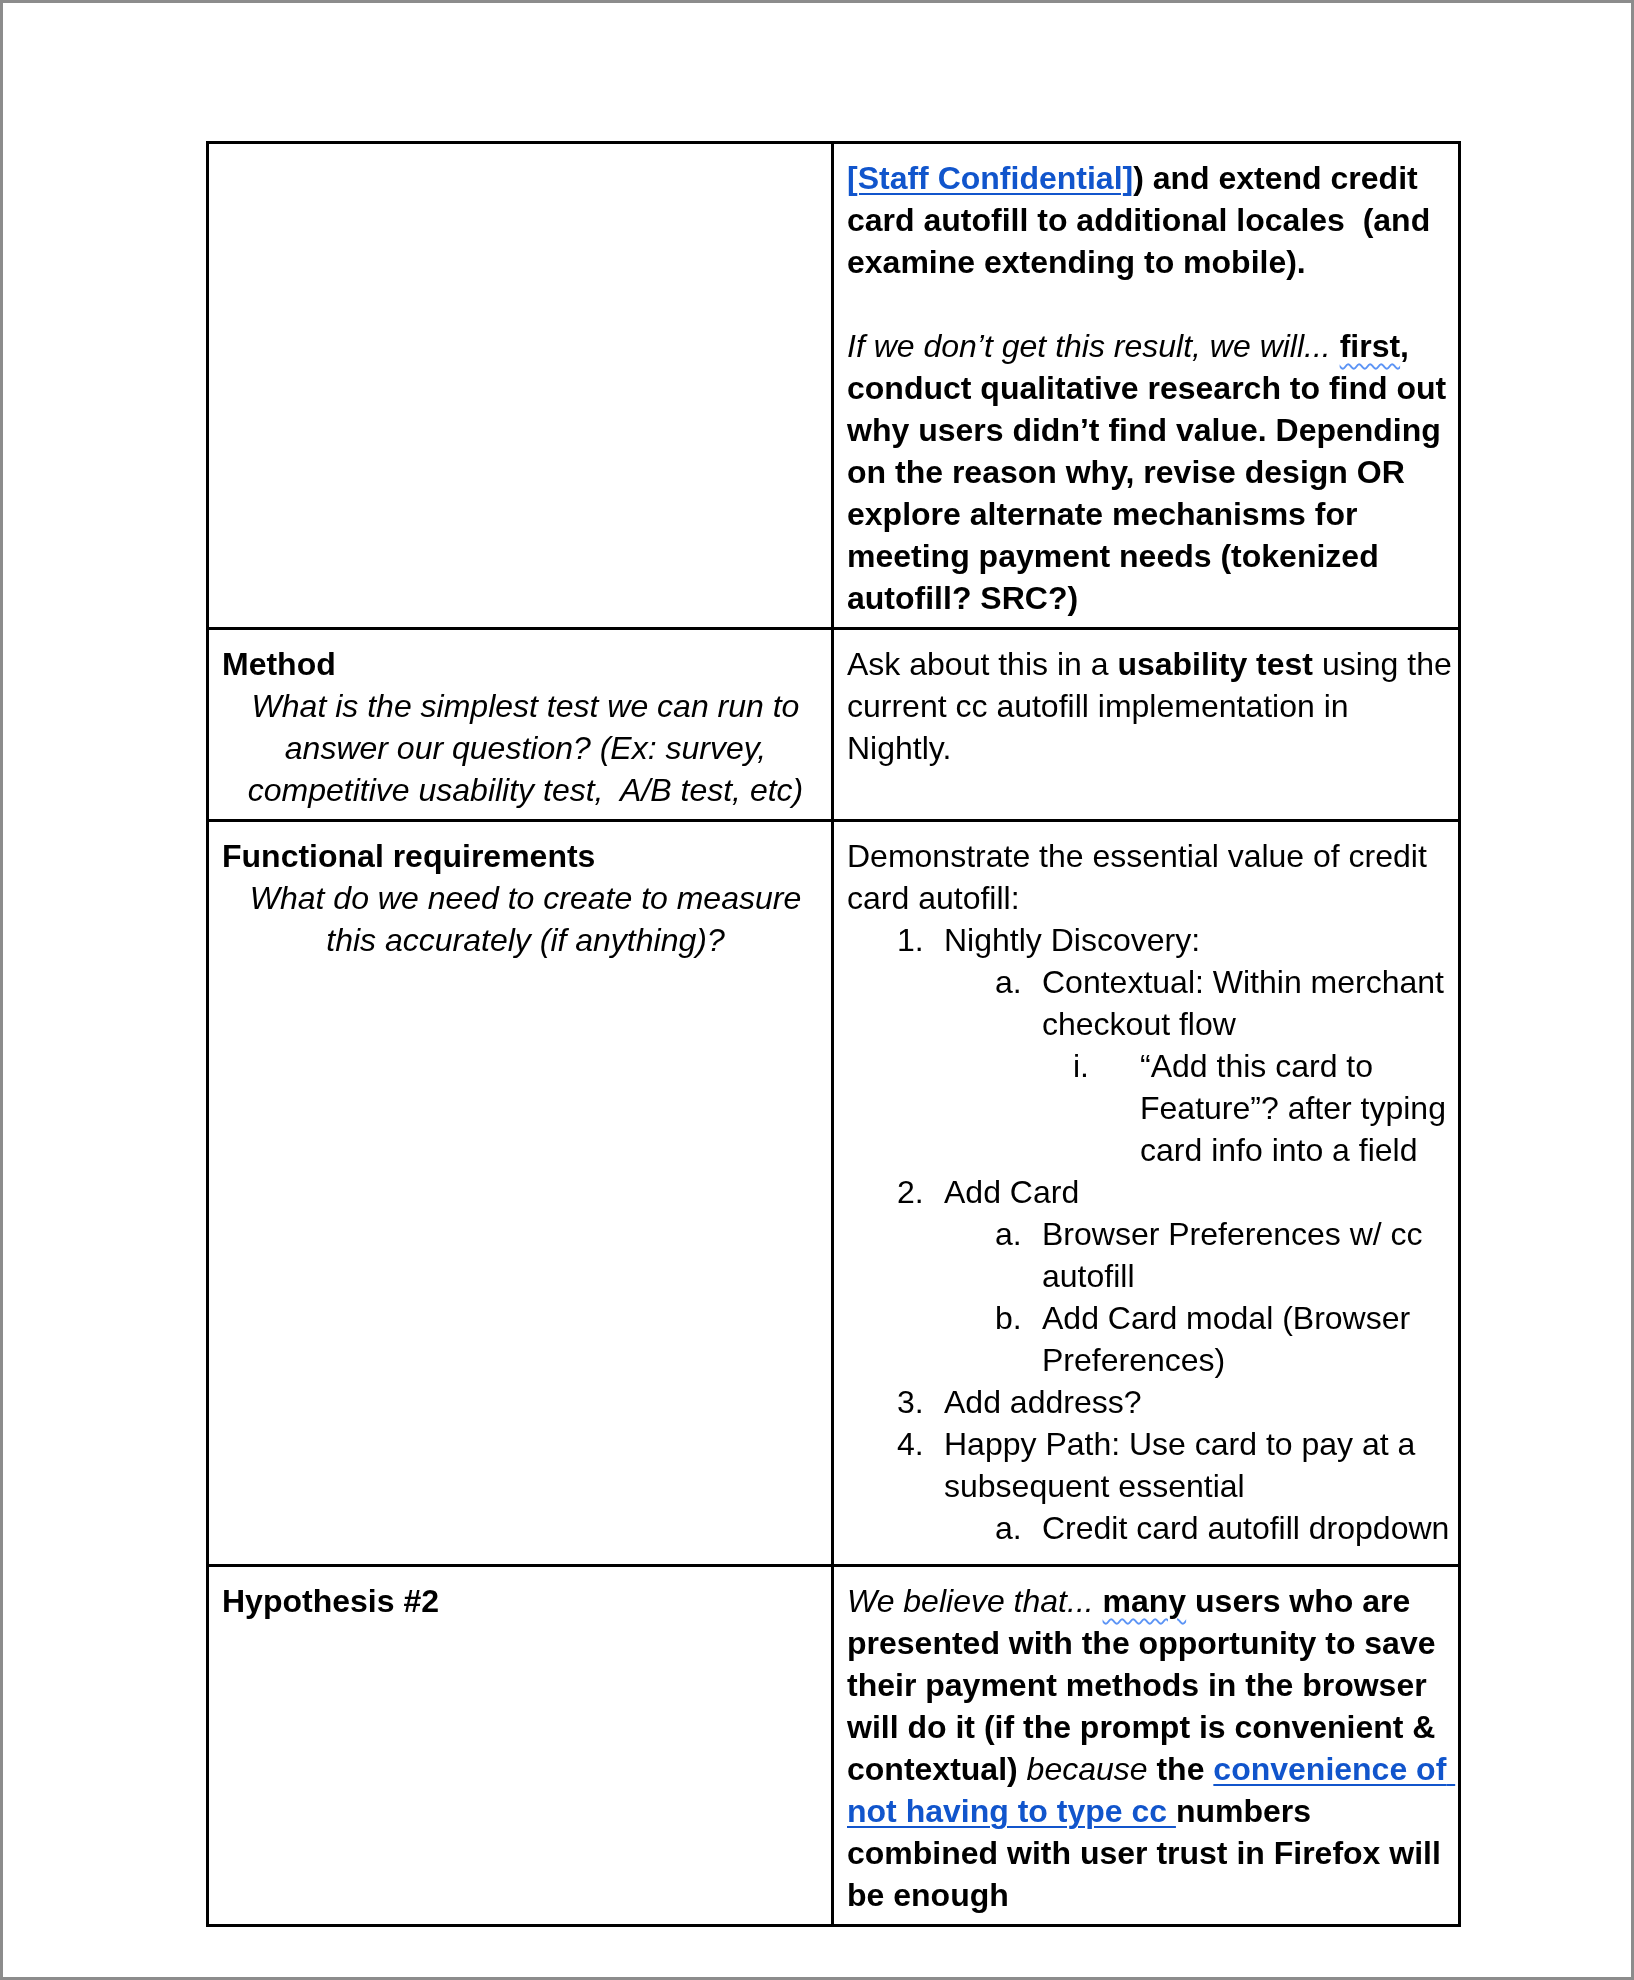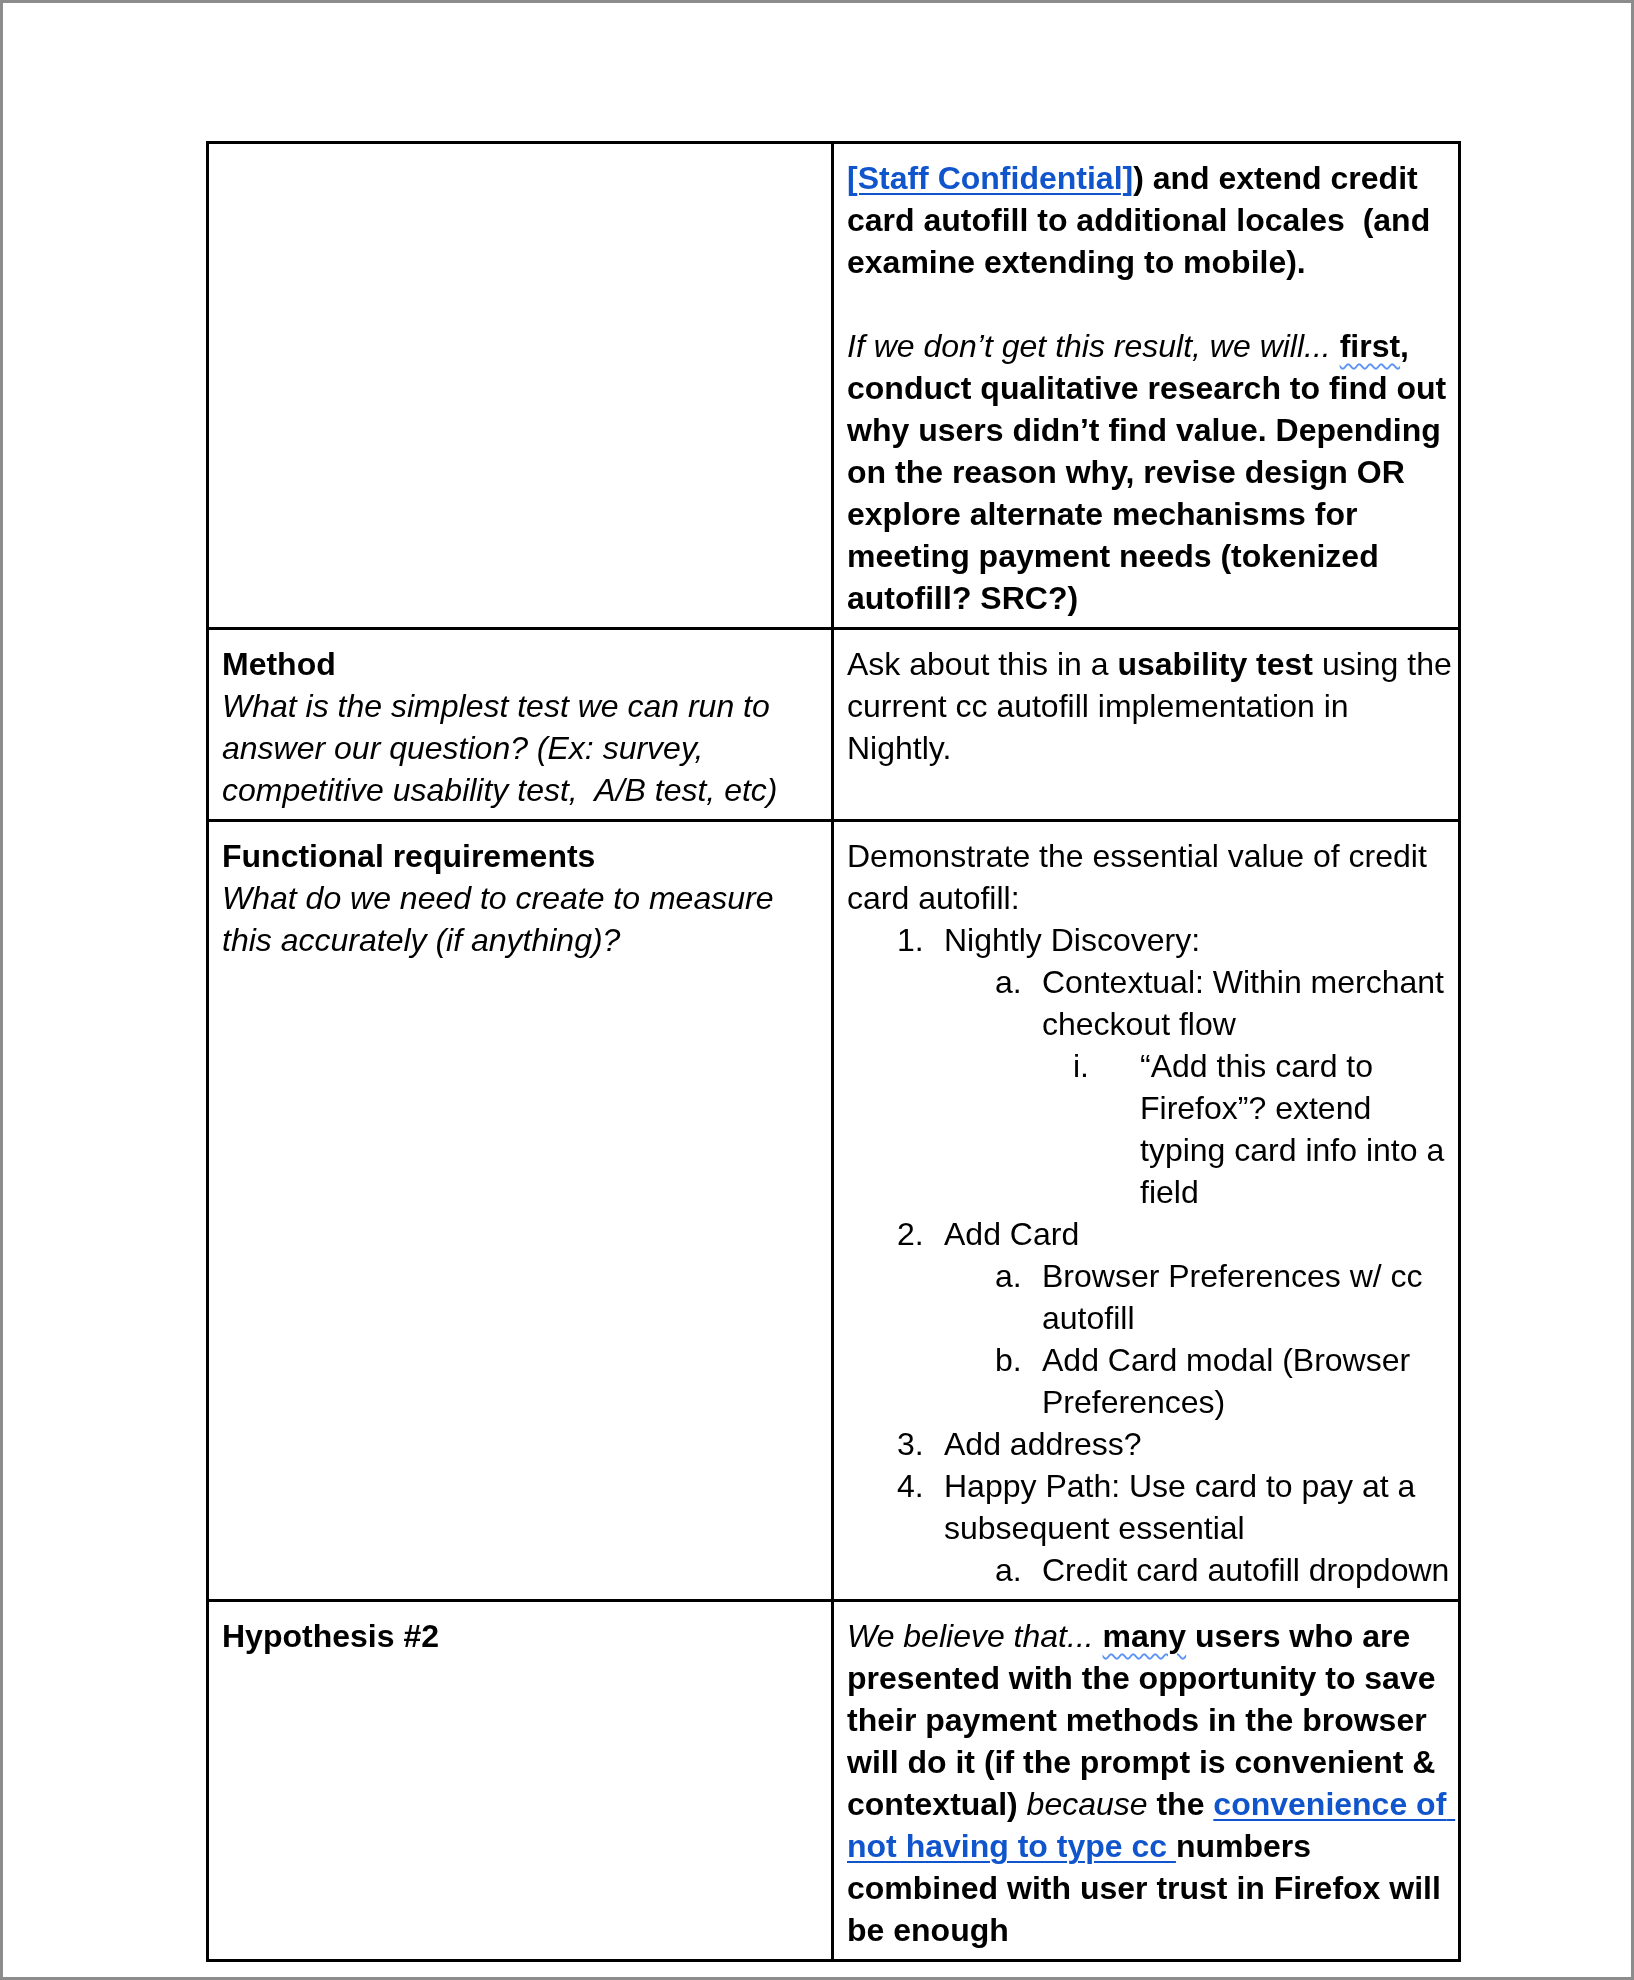--- a/index.html
+++ b/index.html
@@ -33,21 +33,21 @@
     background: #ffffff;
   }
   tr.r1 { height: 467px; }
   tr.r2 { height: 166px; margin-top: 12px; }
   tr.r3 { height: 745px; }
   tr.r4 { height: 310px; }
   p { margin: 0; }
   .spacer { height: 42px; }
   .run { white-space: pre-wrap; }
   .b { font-weight: 700; }
-  .i { font-style: italic; }
+  .i { font-style: italic; text-align: center; }
   .link {
     color: #1155cc;
     font-weight: 700;
     text-decoration: underline;
     text-decoration-thickness: 2px;
     text-underline-offset: 4px;
     cursor: pointer;
     white-space: pre-wrap;
   }
   .squiggle {
@@ -100,21 +100,21 @@
 
       <tr class="r3">
         <td>
           <p class="b run">Functional requirements</p>
           <p class="i run">What do we need to create to measure this accurately (if anything)?</p>
         </td>
         <td>
           <p class="run">Demonstrate the essential value of credit card autofill:</p>
           <div class="li lvl1"><span class="marker">1.</span><span class="run">Nightly Discovery:</span></div>
           <div class="li lvl2"><span class="marker">a.</span><span class="run">Contextual: Within merchant checkout flow</span></div>
-          <div class="li lvl3"><span class="marker">i.</span><span class="run">“Add this card to Firefox”? extend typing card info into a field</span></div>
+          <div class="li lvl3"><span class="marker">i.</span><span class="run">“Add this card to Feature”? after typing card info into a field</span></div>
           <div class="li lvl1"><span class="marker">2.</span><span class="run">Add Card</span></div>
           <div class="li lvl2"><span class="marker">a.</span><span class="run">Browser Preferences w/ cc autofill</span></div>
           <div class="li lvl2"><span class="marker">b.</span><span class="run">Add Card modal (Browser Preferences)</span></div>
           <div class="li lvl1"><span class="marker">3.</span><span class="run">Add address?</span></div>
           <div class="li lvl1"><span class="marker">4.</span><span class="run">Happy Path: Use card to pay at a subsequent essential</span></div>
           <div class="li lvl2"><span class="marker">a.</span><span class="run">Credit card autofill dropdown</span></div>
         </td>
       </tr>
 
       <tr class="r4">

